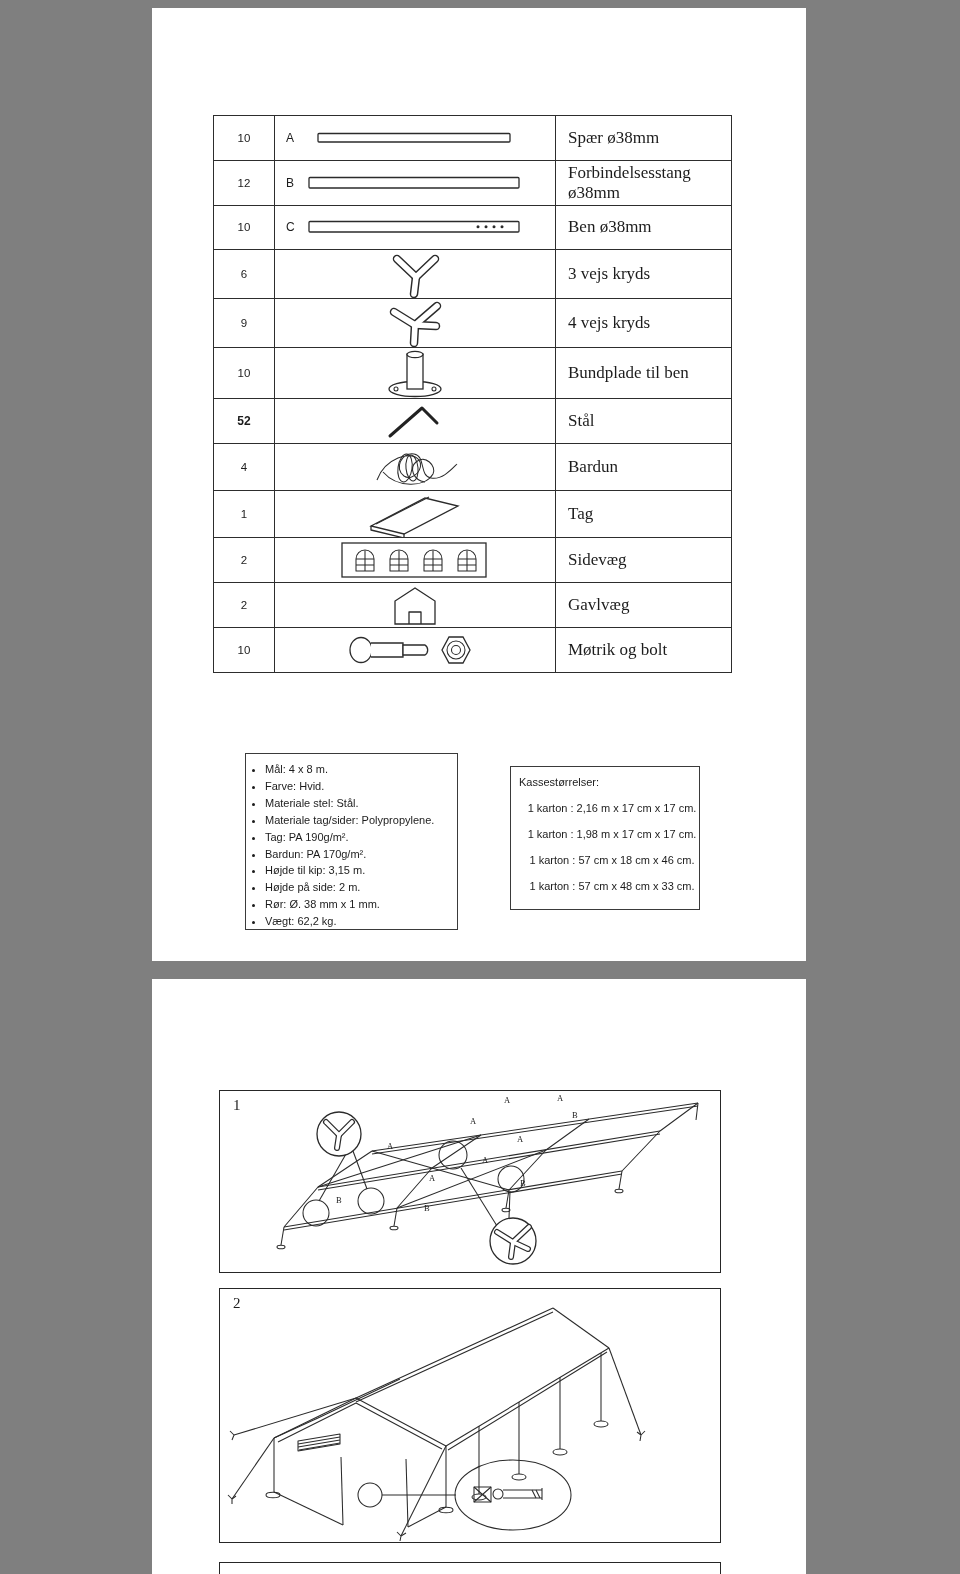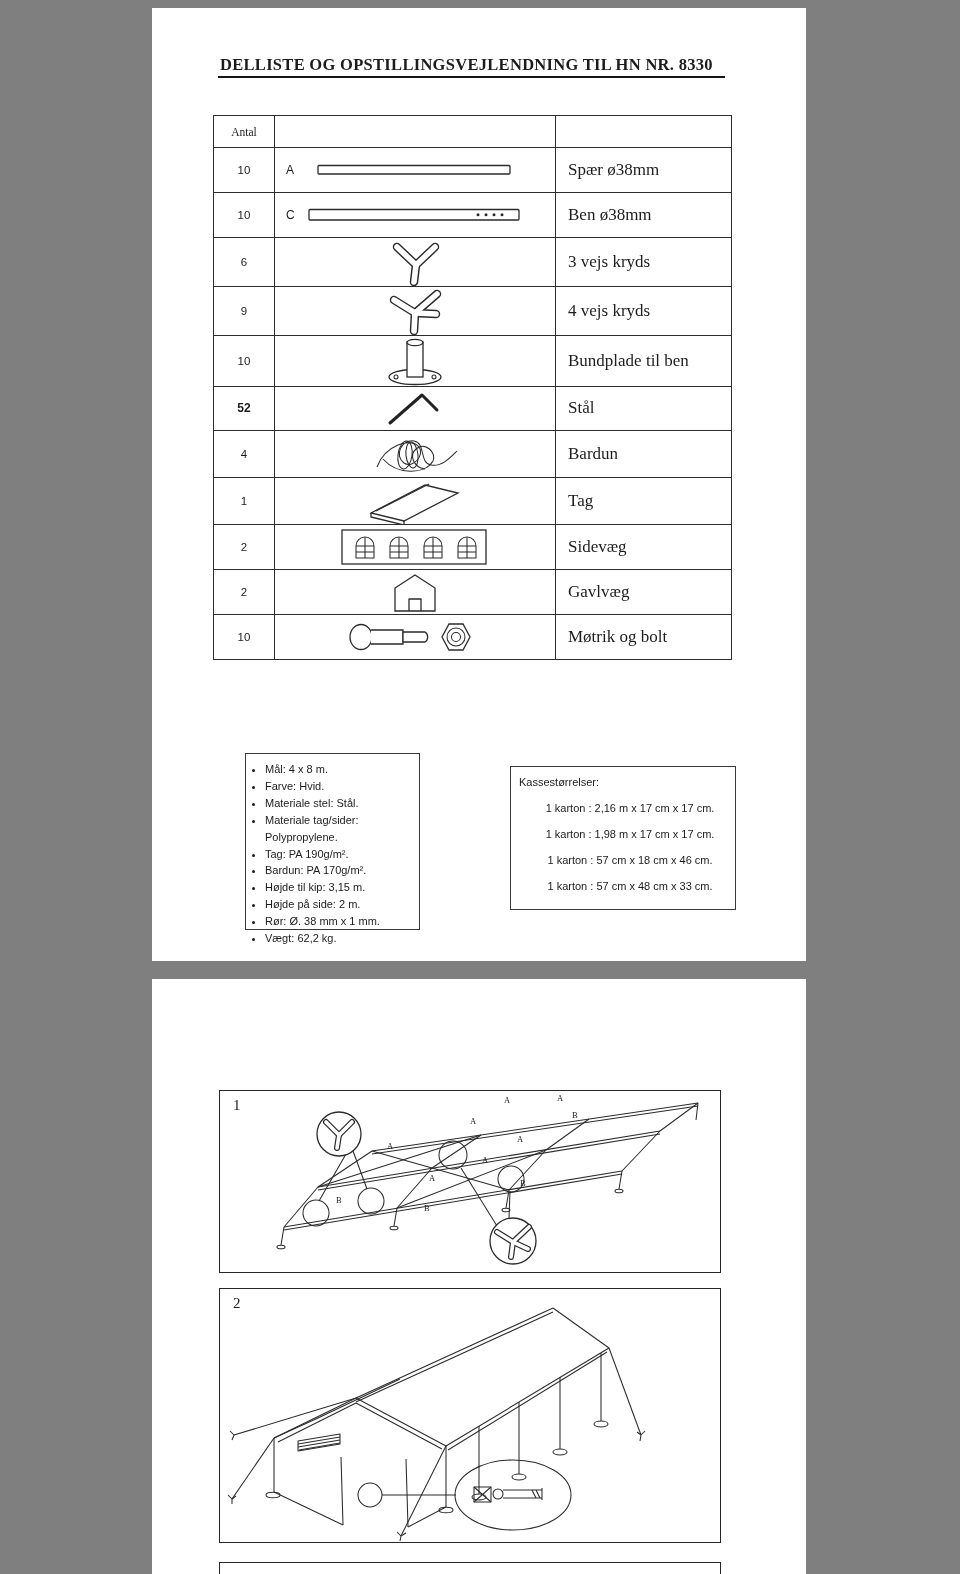--- a/index.html
+++ b/index.html
@@ -38,68 +38,72 @@
   .thin{fill:none;stroke:#2b2b2b;stroke-width:1.05;stroke-linejoin:round;}
   .fw{fill:#ffffff;stroke:#2b2b2b;stroke-width:1.3;}
   .tube-o{fill:none;stroke:#2b2b2b;stroke-width:8.5;stroke-linecap:round;}
   .tube-i{fill:none;stroke:#ffffff;stroke-width:5.6;stroke-linecap:round;}
   .mtube-o{fill:none;stroke:#2b2b2b;stroke-width:6;stroke-linecap:round;}
   .mtube-i{fill:none;stroke:#ffffff;stroke-width:3.6;stroke-linecap:round;}
   .figtext{font-family:"Liberation Serif",serif;font-size:8.5px;fill:#222;}
 
   
   #specs-box{
-    position:absolute;left:93px;top:745px;width:175px;height:177px;
+    position:absolute;left:93px;top:745px;width:213px;height:177px;
     border:1.5px solid #3a3a3a;font-family:"Liberation Sans",sans-serif;font-size:11px;
     box-sizing:border-box;
   }
   #specs-box ul{margin:7px 0 0 0;padding-left:19px;}
   #specs-box li{line-height:16.9px;list-style:disc;}
   #sizes-box{
-    position:absolute;left:358px;top:758px;width:226px;height:144px;
+    position:absolute;left:358px;top:758px;width:190px;height:144px;
     border:1.5px solid #3a3a3a;font-family:"Liberation Sans",sans-serif;font-size:11px;
     box-sizing:border-box;
   }
   .sizes-title{margin:9px 0 0 8px;}
   .size-item{margin:14px 0 0 14px;text-align:center;}
 
   
   .figbox{position:absolute;left:67px;width:500px;border:1.5px solid #262626;box-sizing:content-box;background:#fff;}
   #fig1{top:111px;height:181px;}
   #fig2{top:309px;height:253px;}
   #fig3{top:583px;height:60px;}
   .figlabel{position:absolute;left:13px;top:6px;font-size:15px;}
   .figbox svg{position:absolute;left:0;top:0;}
 </style>
 </head>
 <body>
 
 <div class="page" id="page1">
 
-  <div id="doc-title">DELLISTE OG OPSTILLINGSVEJLENDNING TIL HN NR. 8330</div>
 
   <table id="parts-table">
     <tbody>
-    <tr class="hdr">
-      <td class="qty">Antal</td>
-      <td class="img"></td>
-      <td class="pname"></td>
-    </tr>
 
     <tr class="part-row">
       <td class="qty">10</td>
       <td class="img">
         <span class="letter">A</span>
         <svg width="196" height="12" viewBox="0 0 196 12">
           <rect x="1" y="1.5" width="192" height="8.5" class="fw" rx="1"></rect>
         </svg>
       </td>
       <td class="pname">Spær ø38mm</td>
     </tr>
 
+    <tr class="part-row">
+      <td class="qty">12</td>
+      <td class="img">
+        <span class="letter">B</span>
+        <svg width="214" height="14" viewBox="0 0 214 14">
+          <rect x="1" y="1.5" width="210" height="10.5" class="fw" rx="1"></rect>
+        </svg>
+      </td>
+      <td class="pname">Forbindelsesstang ø38mm</td>
+    </tr>
 
     <tr class="part-row">
       <td class="qty">10</td>
       <td class="img">
         <span class="letter">C</span>
         <svg width="214" height="14" viewBox="0 0 214 14">
           <rect x="1" y="1.5" width="210" height="10.5" class="fw" rx="1"></rect>
           <circle cx="170" cy="6.7" r="1.5" fill="#2b2b2b"></circle>
               <circle cx="178" cy="6.7" r="1.5" fill="#2b2b2b"></circle>
           <circle cx="186" cy="6.7" r="1.5" fill="#2b2b2b"></circle>

